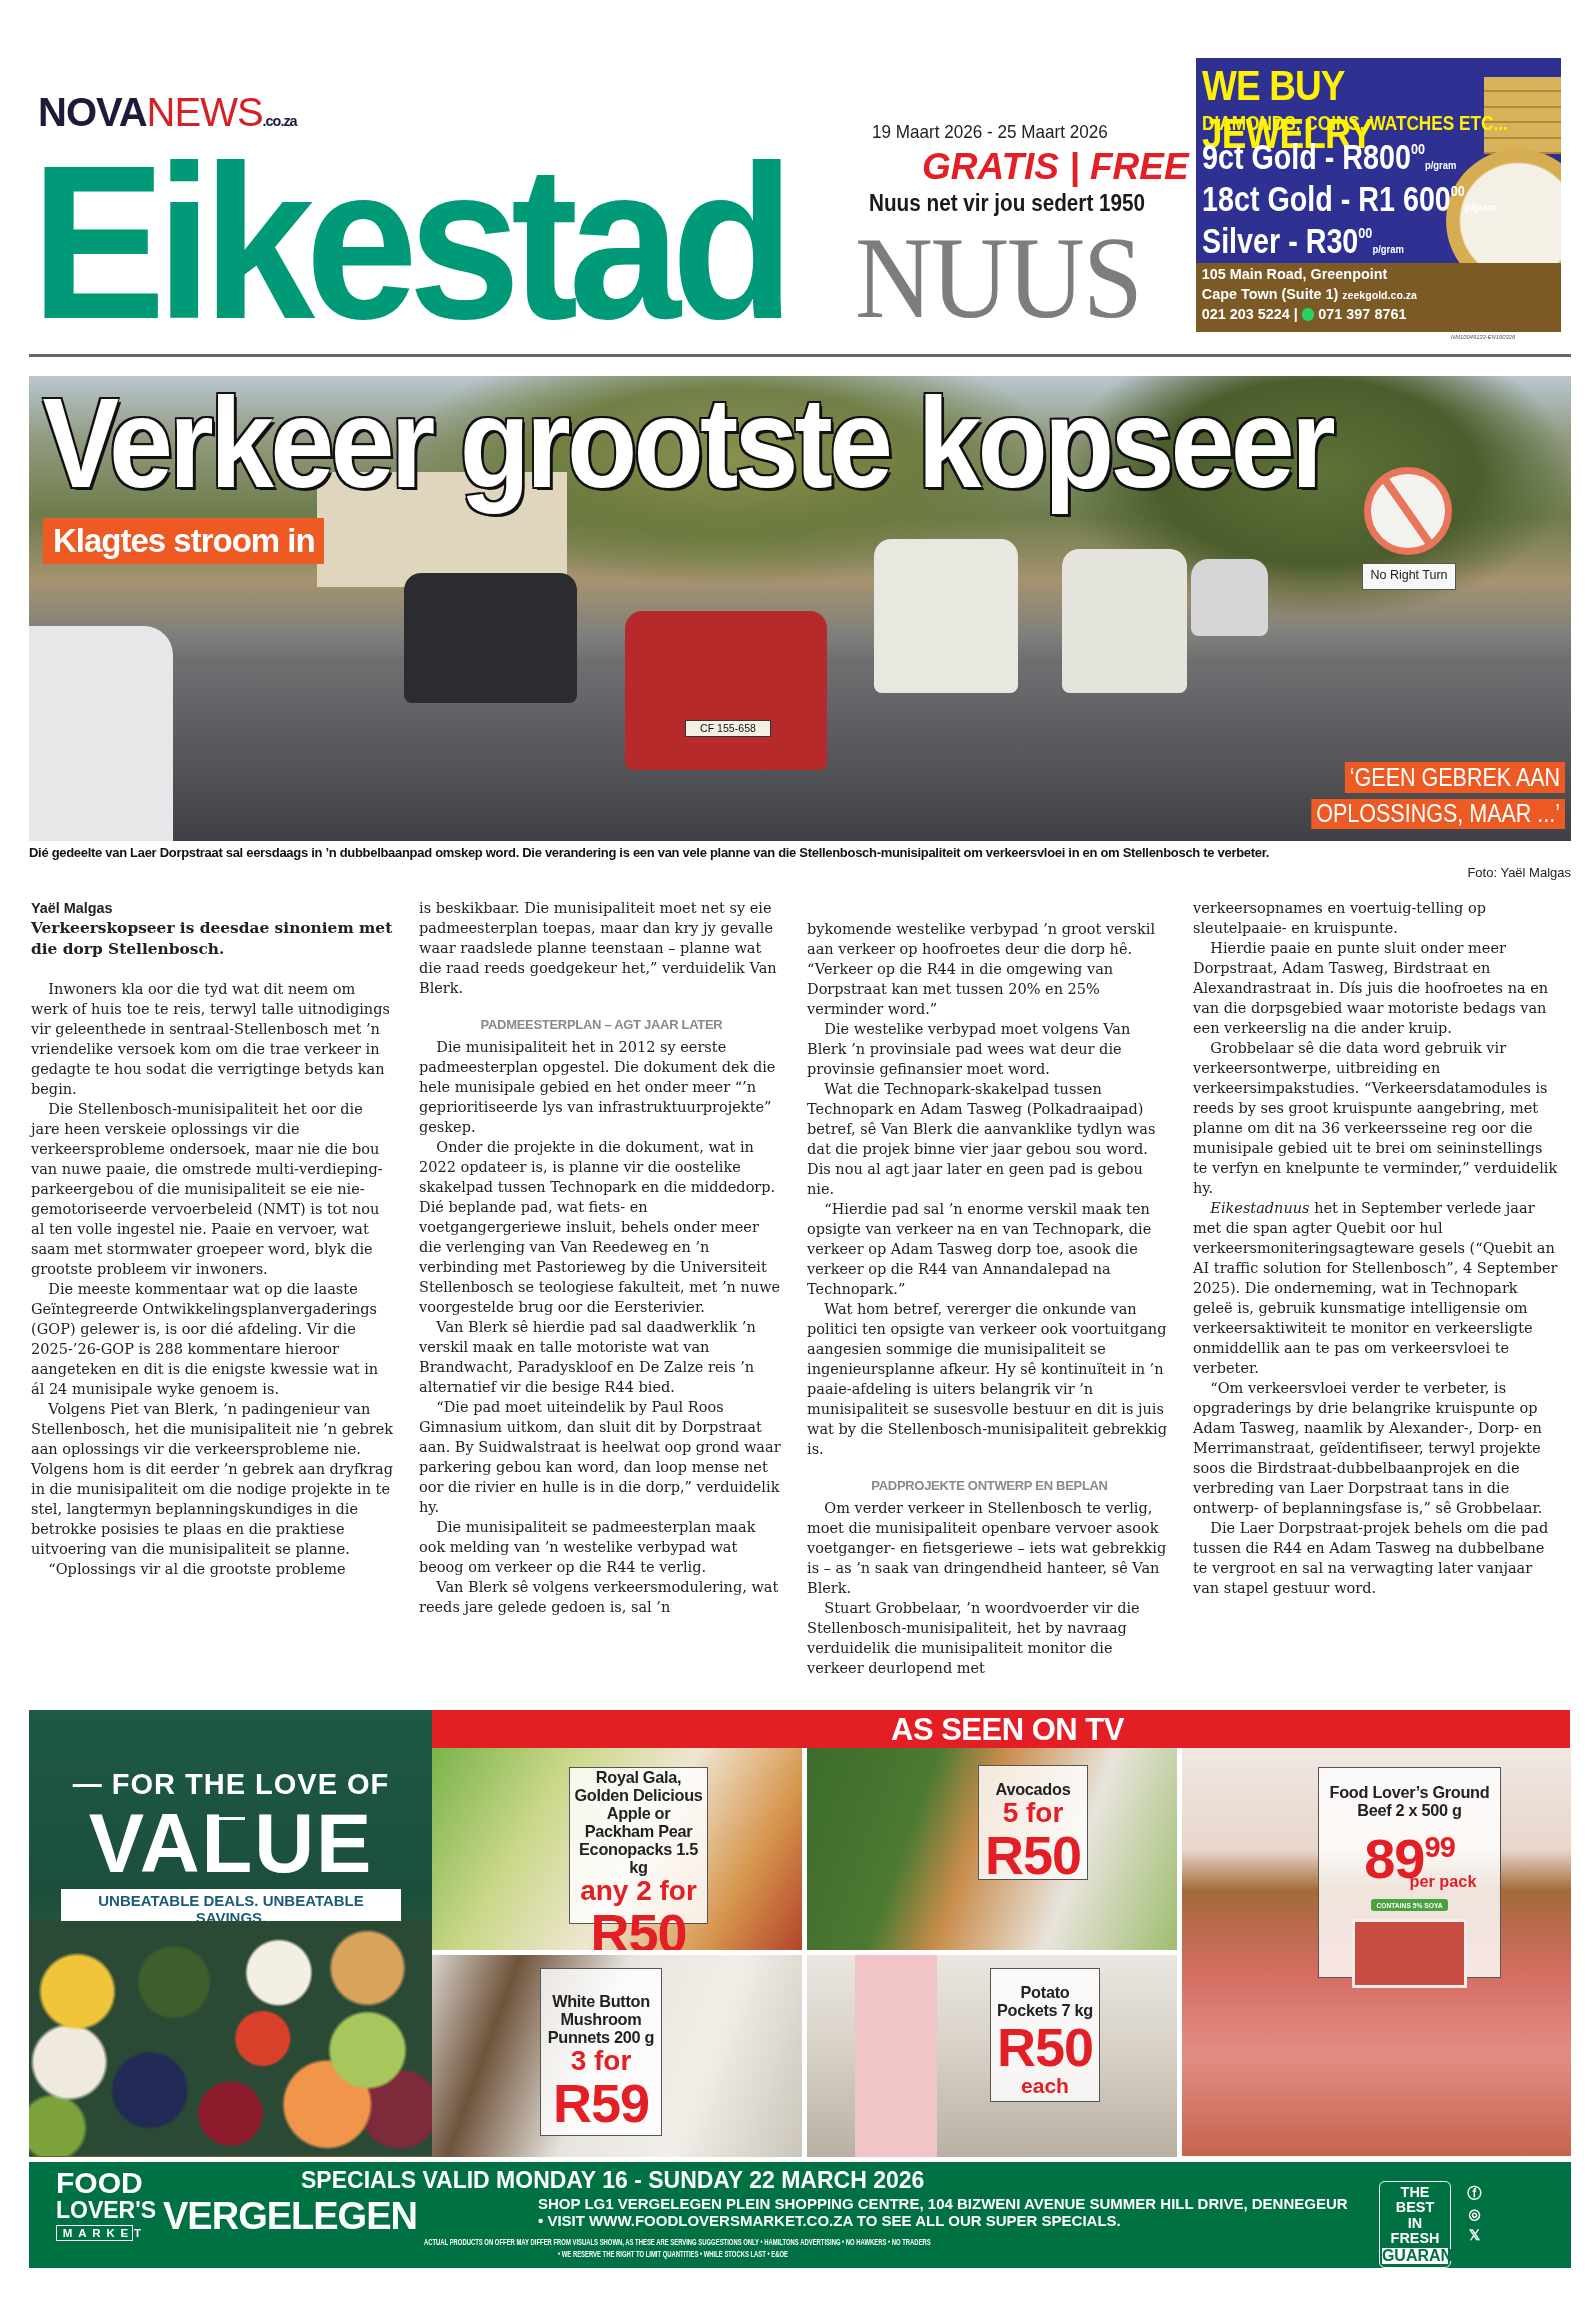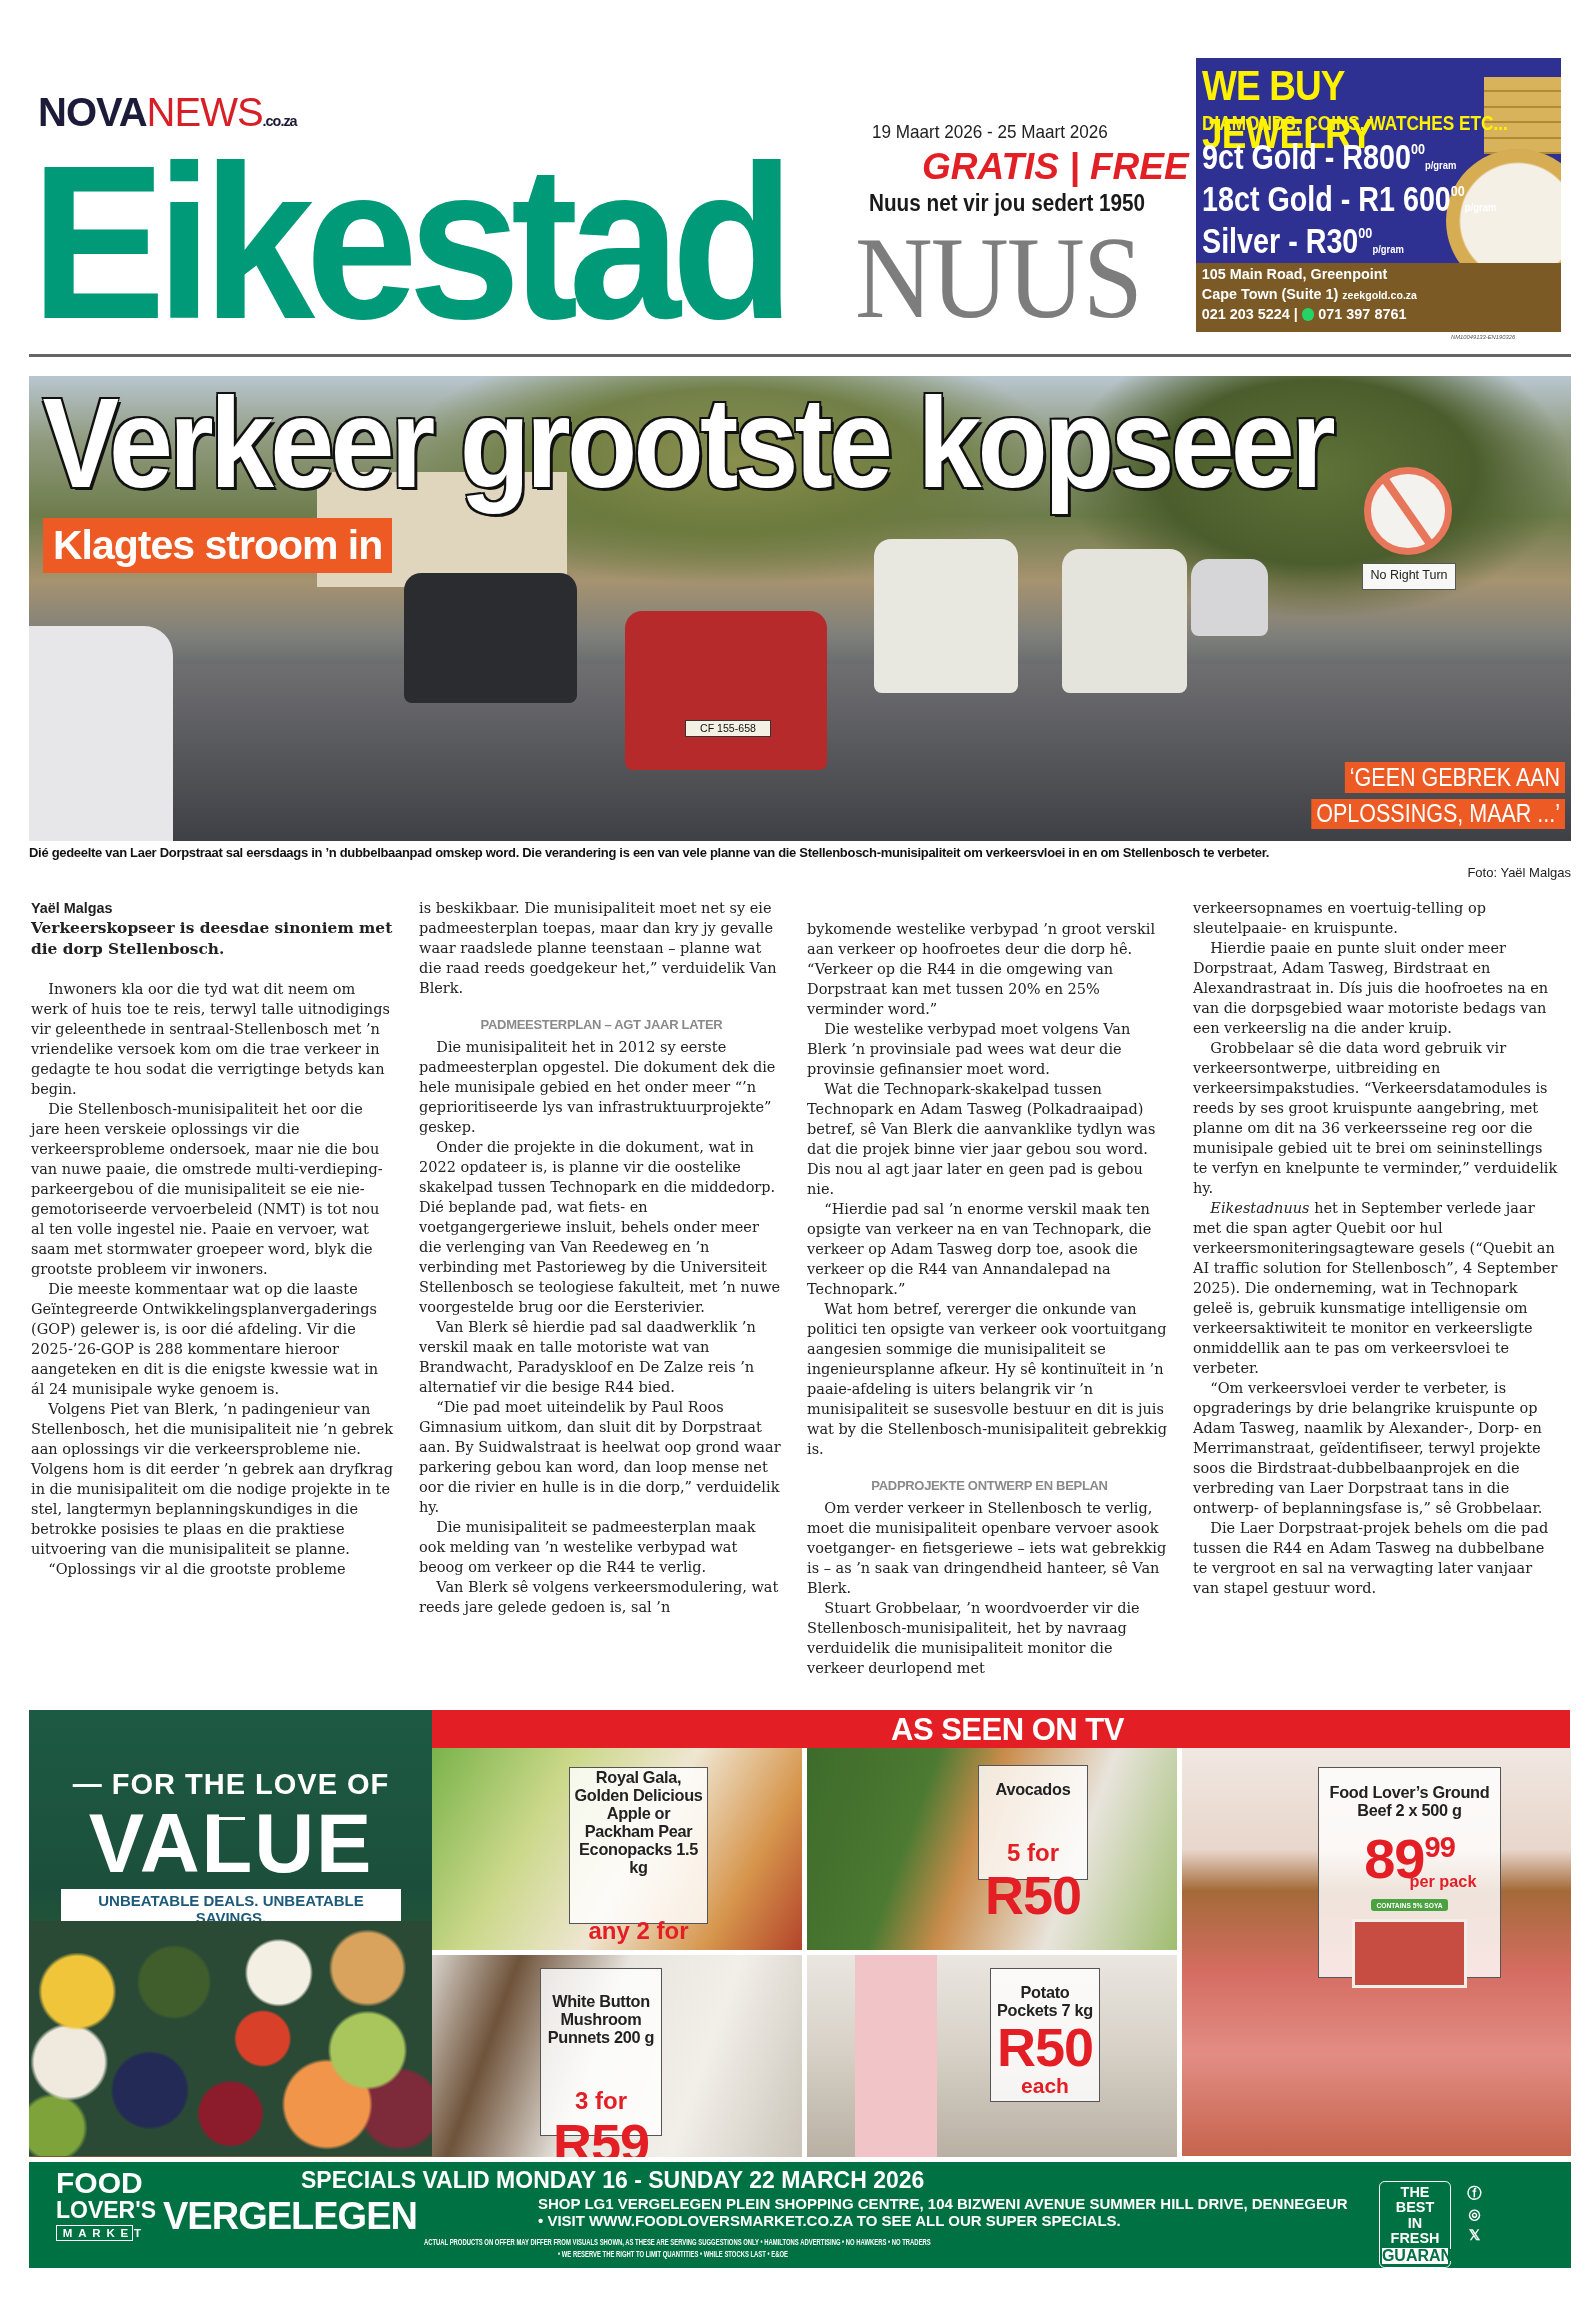--- a/index.html
+++ b/index.html
@@ -45,21 +45,21 @@
   .car.jeep { left: 375px; top: 197px; width: 173px; height: 130px; background: #2b2c30; }
   .car.white { left: 0; top: 250px; width: 144px; height: 215px; background: #e7e7e9; border-radius: 0 29px 0 0; }
   .car.van1 { left: 845px; top: 163px; width: 144px; height: 154px; background: #e8e7e0; }
   .car.van2 { left: 1033px; top: 173px; width: 125px; height: 144px; background: #e4e3dc; }
   .car.car3 { left: 1162px; top: 183px; width: 77px; height: 77px; background: #d6d6d8; }
   .sign { position: absolute; left: 1335px; top: 91px; width: 88px; height: 88px; border-radius: 50%; background: #f4f2ee; border: 7.7px solid #e8765a; }
   .sign::after { content: ""; position: absolute; left: 33px; top: -3.8px; width: 7.7px; height: 85px; background: #e8765a; transform: rotate(-35deg); }
   .signplate { position: absolute; left: 1333px; top: 187px; width: 94px; height: 27px; background: #f7f7f5; border: 1.9px solid #555; font-family: "Liberation Sans", sans-serif; font-size: 12.5px; color: #222; text-align: center; line-height: 23px; }
   .headline { position: absolute; left: 13.4px; top: -7.7px; width: 1528px; font-family: "Liberation Sans", sans-serif; font-weight: 900; font-size: 115px; color: #ffffff; letter-spacing: -3.8px; white-space: nowrap;
     text-shadow: 2.9px 2.9px 0 #111,-1.9px -1.9px 0 #111,1.9px -1.9px 0 #111,-1.9px 1.9px 0 #111; transform: scaleY(1.12); transform-origin: top left; }
-  .kicker { position: absolute; left: 14.4px; top: 142px; background: #ed5a24; color: #fff; font-family: "Liberation Sans", sans-serif; font-weight: 700; font-size: 41px; padding: 3.8px 9.6px; letter-spacing: -1px; }
+  .kicker { position: absolute; left: 14.4px; top: 142px; background: #ed5a24; color: #fff; font-family: "Liberation Sans", sans-serif; font-weight: 700; font-size: 33px; padding: 3.8px 9.6px; letter-spacing: -1px; }
   .pull { position: absolute; right: 5.8px; top: 386px; text-align: right; font-family: "Liberation Sans", sans-serif; font-size: 25px; color: #fff; line-height: 1; }
   .pull span { display: inline-block; background: #ed5a24; padding: 2.9px 5.8px; margin-bottom: 5.8px; transform: scaleX(0.86); transform-origin: right; }
   .caption { position: absolute; left: 29px; top: 845px; width: 1542px; font-family: "Liberation Sans", sans-serif; font-weight: 700; font-size: 13px; color: #111; letter-spacing: -0.3px; }
   .credit { position: absolute; right: 18px; top: 865px; font-family: "Liberation Sans", sans-serif; font-size: 13px; color: #222; }
 
   
   .col { position: absolute; top: 898px; width: 365px; font-family: "DejaVu Serif", serif; font-size: 14.5px; line-height: 20px; color: #222; }
   .c1 { left: 31px; } .c2 { left: 419px; } .c3 { left: 807px; margin-top: 21px; } .c4 { left: 1193px; }
   .col p { text-indent: 17.3px; text-align: left; }
   .byline { font-family: "Liberation Sans", sans-serif; font-weight: 700; font-size: 14.4px; }
@@ -92,21 +92,21 @@
   .ad .tvbar span { position: absolute; left: 423px; top: 1.9px; color: #fff; font-weight: 900; font-size: 31px; letter-spacing: -0.5px; margin-left: 36px; }
   .tile { position: absolute; overflow: hidden; }
   .t1 { left: 403px; top: 38px; width: 370px; height: 202px; background: linear-gradient(120deg,#7ab34a 0,#cbd88a 30%,#efe6d2 55%,#d6954c 80%,#b3442b 100%); }
   .t2 { left: 778px; top: 38px; width: 370px; height: 202px; background: linear-gradient(110deg,#3d6b2a 0,#4c7a32 30%,#c98c4b 45%,#e8e4dc 70%,#9fbd70 100%); }
   .t3 { left: 1153px; top: 38px; width: 389px; height: 408px; background: linear-gradient(180deg,#f0e8e2 0,#e8d6cb 25%,#a46a38 35%,#d56d62 55%,#e28d84 75%,#c6644d 100%); }
   .t4 { left: 403px; top: 245px; width: 370px; height: 202px; background: linear-gradient(110deg,#d8d3cb 0,#6f533b 20%,#e8e5df 45%,#f2efe9 70%,#cbc5ba 100%); }
   .t5 { left: 778px; top: 245px; width: 370px; height: 202px; background: linear-gradient(180deg,#eae6e0 0,#d8d2c8 45%,#b9b0a3 100%); }
   .t5 .bag { position: absolute; left: 48px; top: 0; width: 82px; height: 202px; background: #f1c4c8; }
   .pbox { position: absolute; background: rgba(255,255,255,0.82); border: 1.9px solid #555; text-align: center; color: #222; font-weight: 700; }
   .pbox .nm { font-size: 16.3px; line-height: 18px; letter-spacing: -0.3px; }
-  .pbox .deal { color: #e31e25; font-size: 24px; line-height: 29px; margin-top: 40px; }
+  .pbox .deal { color: #e31e25; font-size: 28px; line-height: 29px; }
   .pbox .price { color: #e31e25; font-weight: 900; font-size: 54px; line-height: 56px; letter-spacing: -1px; }
   .pbox .each { color: #e31e25; font-size: 21px; line-height: 21px; }
   .b1 { left: 137px; top: 19px; width: 139px; height: 157px; padding-top: 0; }
   .b2 { left: 171px; top: 17.3px; width: 110px; height: 115px; padding-top: 13.4px; }
   .b3 { left: 136px; top: 19px; width: 183px; height: 211px; padding-top: 15.4px; }
   .b4 { left: 108px; top: 13.4px; width: 122px; height: 168px; padding-top: 23px; }
   .b5 { left: 183px; top: 13.4px; width: 110px; height: 134px; padding-top: 13.4px; }
   .b3 .price { font-size: 56px; display: inline-block; }
   .b3 .price sup { font-size: 29px; vertical-align: 21px; }
   .b3 .pp { color: #e31e25; font-size: 16.3px; margin-top: -15.4px; padding-left: 67px; }

